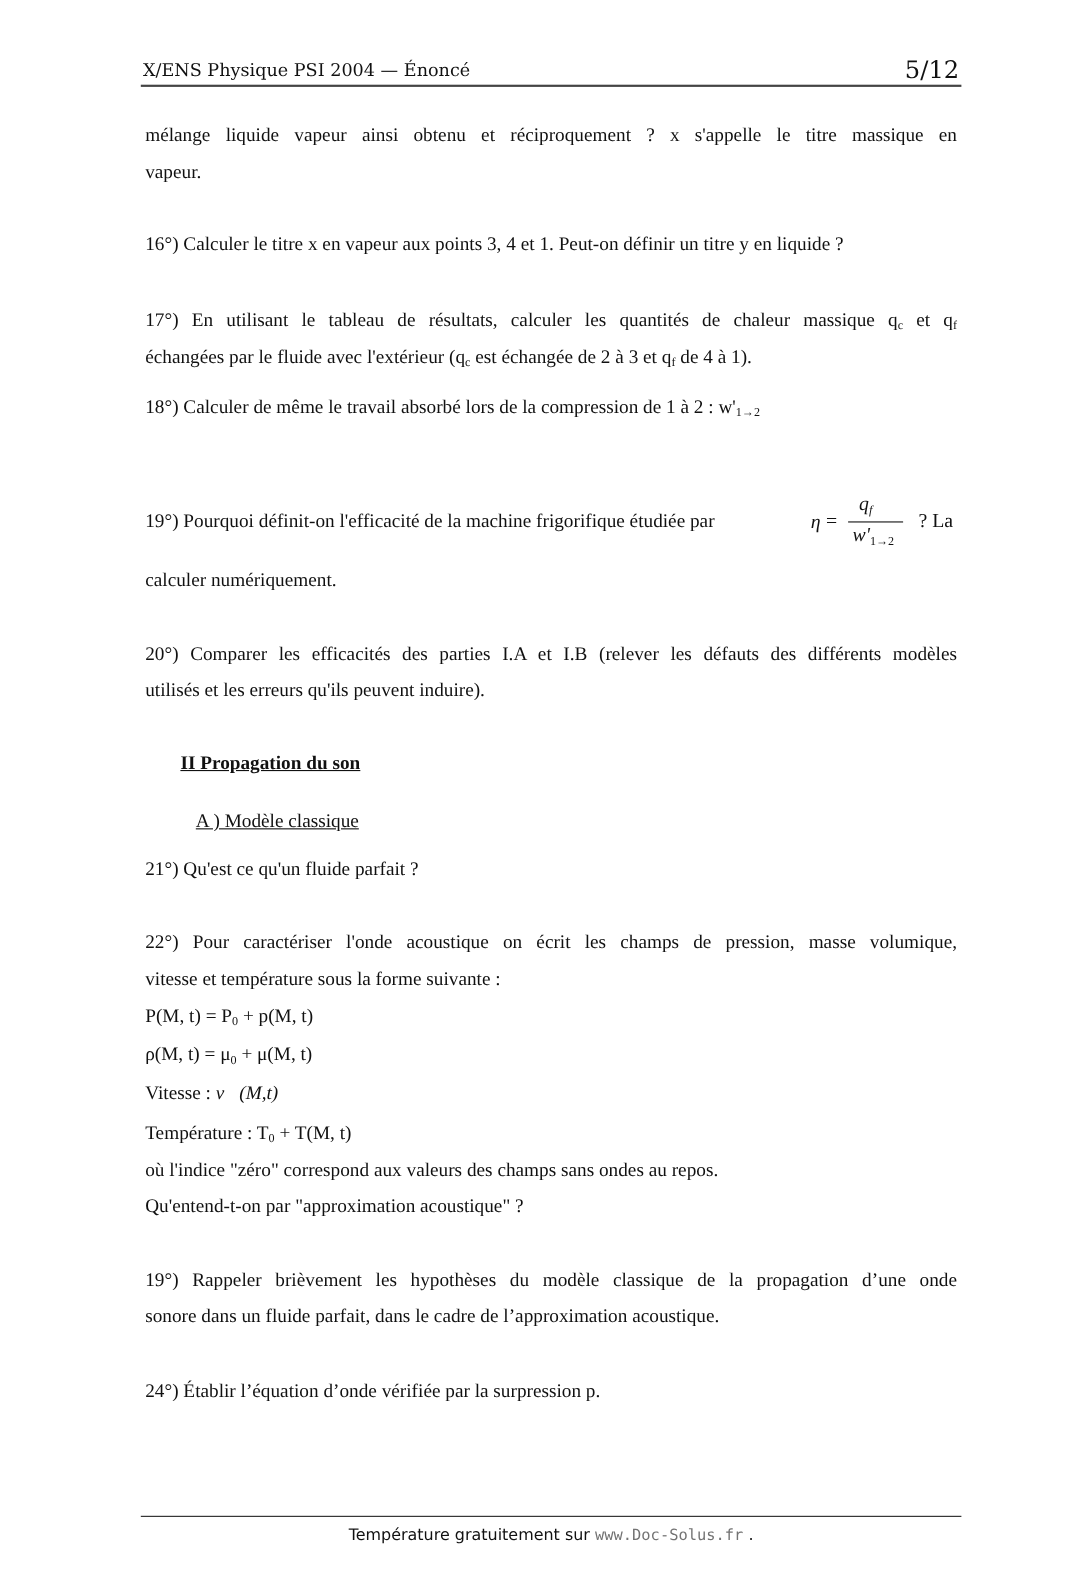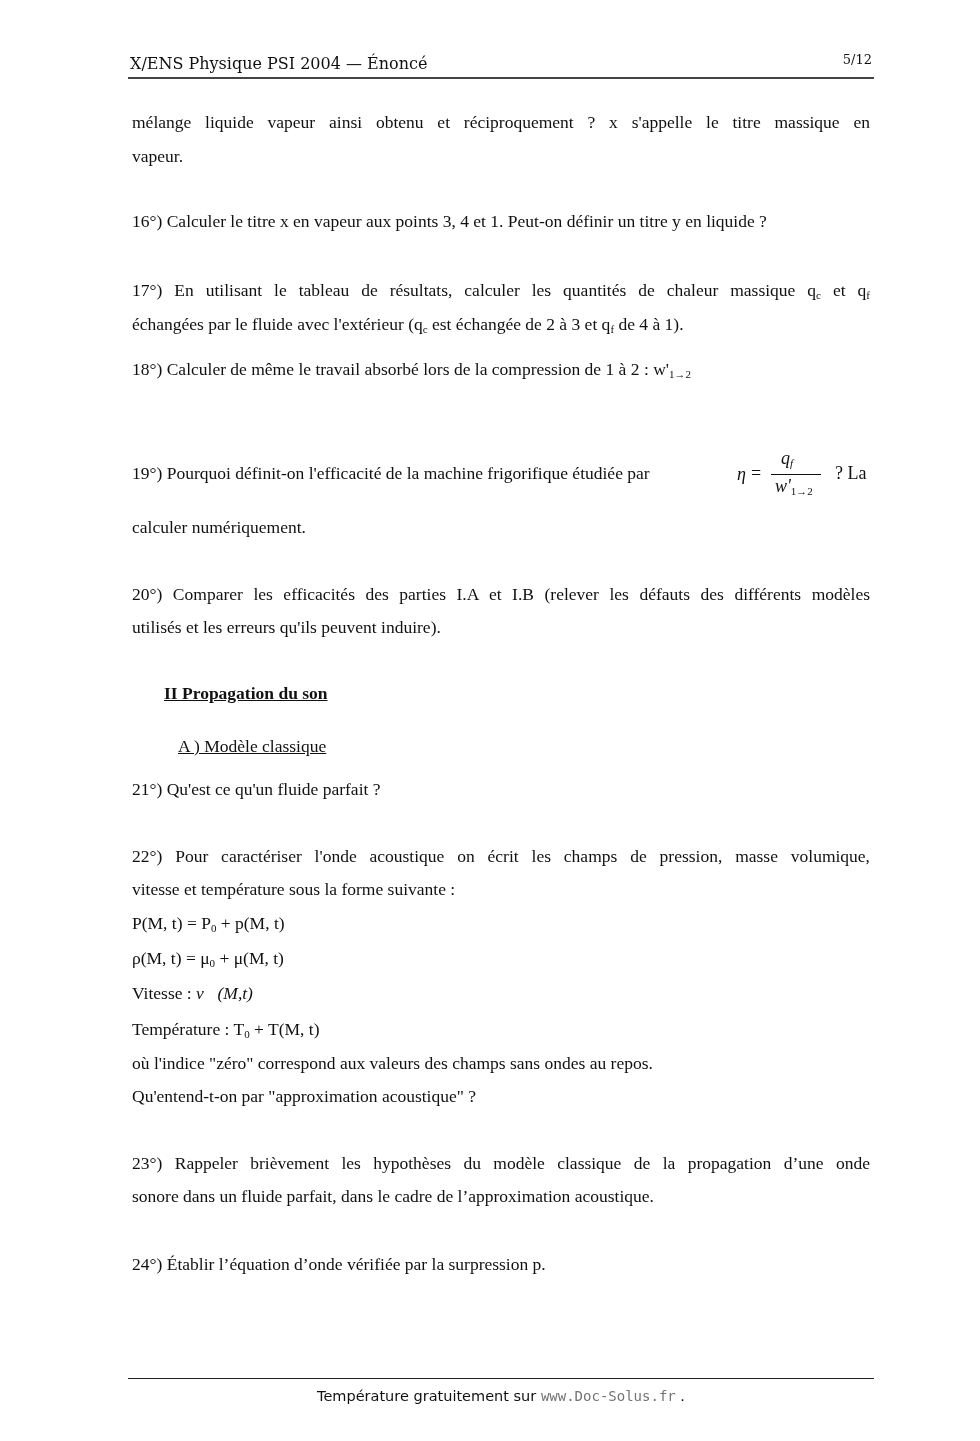--- a/index.html
+++ b/index.html
@@ -1,20 +1,20 @@
 <!DOCTYPE html>
 <html><head>
   <meta charset="utf-8">
   <style>
     html, body { margin: 0; padding: 0; background: #ffffff; }
     body { width: 980px; height: 1441px; position: relative; overflow: hidden; color: #111; }
     .page { position: absolute; left: 0; top: 0; width: 980px; height: 1441px; }
     .header { position: absolute; left: 130px; top: 52px; width: 742px; height: 24px; font-family: "DejaVu Serif", serif; font-size: 16px; }
     .header .title { position: absolute; left: 0; right: 0; text-align: left; top: 2px; }
-    .header .pnum { position: absolute; right: 0; top: 0; font-size: 13px; }
+    .header .pnum { position: absolute; right: 0; top: 0; font-size: 22px; }
     .rule-top { position: absolute; left: 128px; top: 77px; width: 746px; height: 2px; background: #444; }
     .t { position: absolute; left: 132px; font-family: "Liberation Serif", serif; font-size: 17.5px; white-space: nowrap; }
     .just { width: 738px; text-align: justify; text-align-last: justify; white-space: normal; }
     sub { font-size: 11px; vertical-align: -3px; }
     .h2 { font-weight: bold; text-decoration: underline; margin-left: 32px; }
     .h3 { left: 178px; text-decoration: underline; }
     .frac { position: absolute; left: 737px; top: 448px; font-family: "Liberation Serif", serif; font-size: 18px; }
     .frac .eta { position: absolute; left: 0; top: 16px; font-style: italic; }
     .frac .eq { position: absolute; left: 14px; top: 15px; }
     .frac .num { position: absolute; left: 44px; top: 0; font-style: italic; }
@@ -68,21 +68,21 @@
 
   <div class="t just" style="top:846px">22°) Pour caractériser l'onde acoustique on écrit les champs de pression, masse volumique,</div>
   <div class="t" style="top:879px">vitesse et température sous la forme suivante :</div>
   <div class="t" style="top:913px"><span>P(M,  t) = P</span><sub>0</sub><span> + p(M, t)</span></div>
   <div class="t" style="top:948px"><span>ρ(M, t) = μ</span><sub>0</sub><span> + μ(M, t)</span></div>
   <div class="t" style="top:983px"><span>Vitesse : </span><span style="font-style:italic">v⃗(M,t)</span></div>
   <div class="t" style="top:1019px"><span>Température : T</span><sub>0</sub><span> + T(M, t)</span></div>
   <div class="t" style="top:1053px">où l'indice "zéro" correspond aux valeurs des champs sans ondes au repos.</div>
   <div class="t" style="top:1086px">Qu'entend-t-on par "approximation acoustique" ?</div>
 
-  <div class="t just" style="top:1153px">23°) Rappeler brièvement les hypothèses du modèle classique de la propagation d’une onde</div>
+  <div class="t just" style="top:1153px">19°) Rappeler brièvement les hypothèses du modèle classique de la propagation d’une onde</div>
   <div class="t" style="top:1186px">sonore dans un fluide parfait, dans le cadre de l’approximation acoustique.</div>
 
   <div class="t" style="top:1254px">24°) Établir l’équation d’onde vérifiée par la surpression p.</div>
 
   <div class="rule-bot"></div>
   <div class="footer">
     <span>Température gratuitement sur </span><span class="link">www.Doc-Solus.fr</span><span> .</span>
   </div>
 
 </div>

